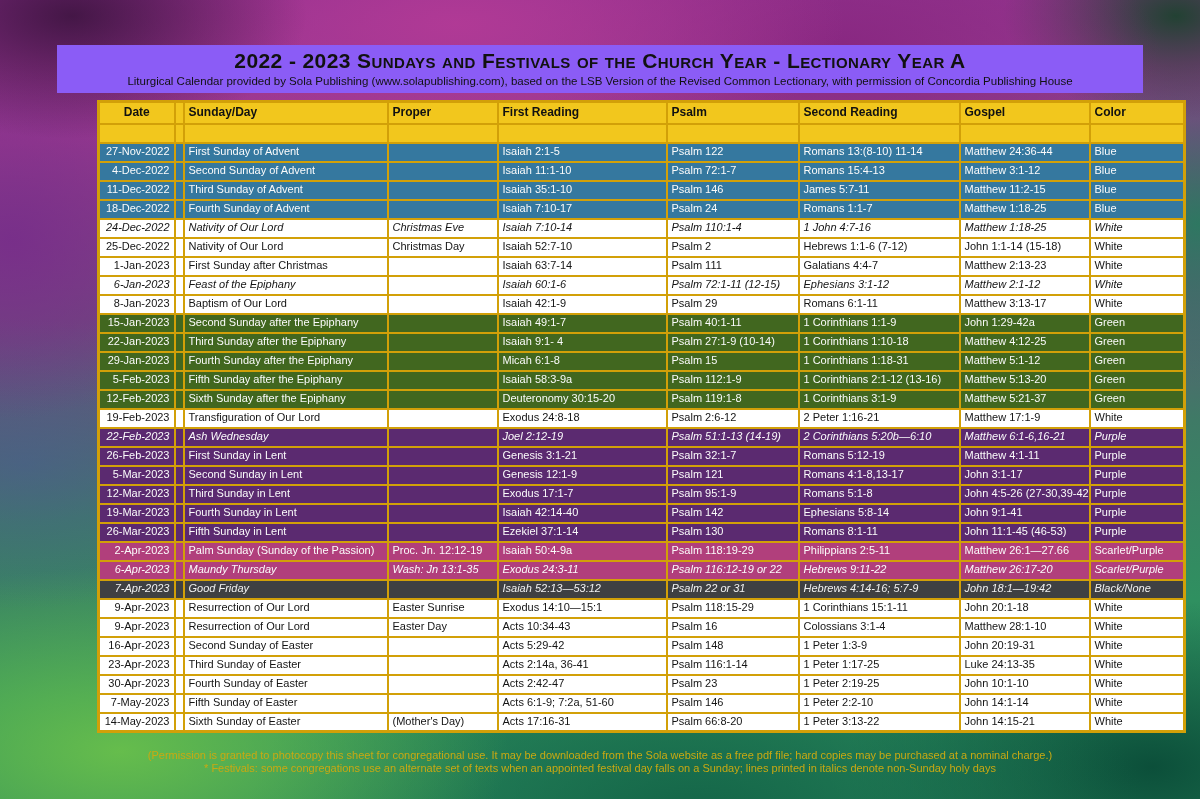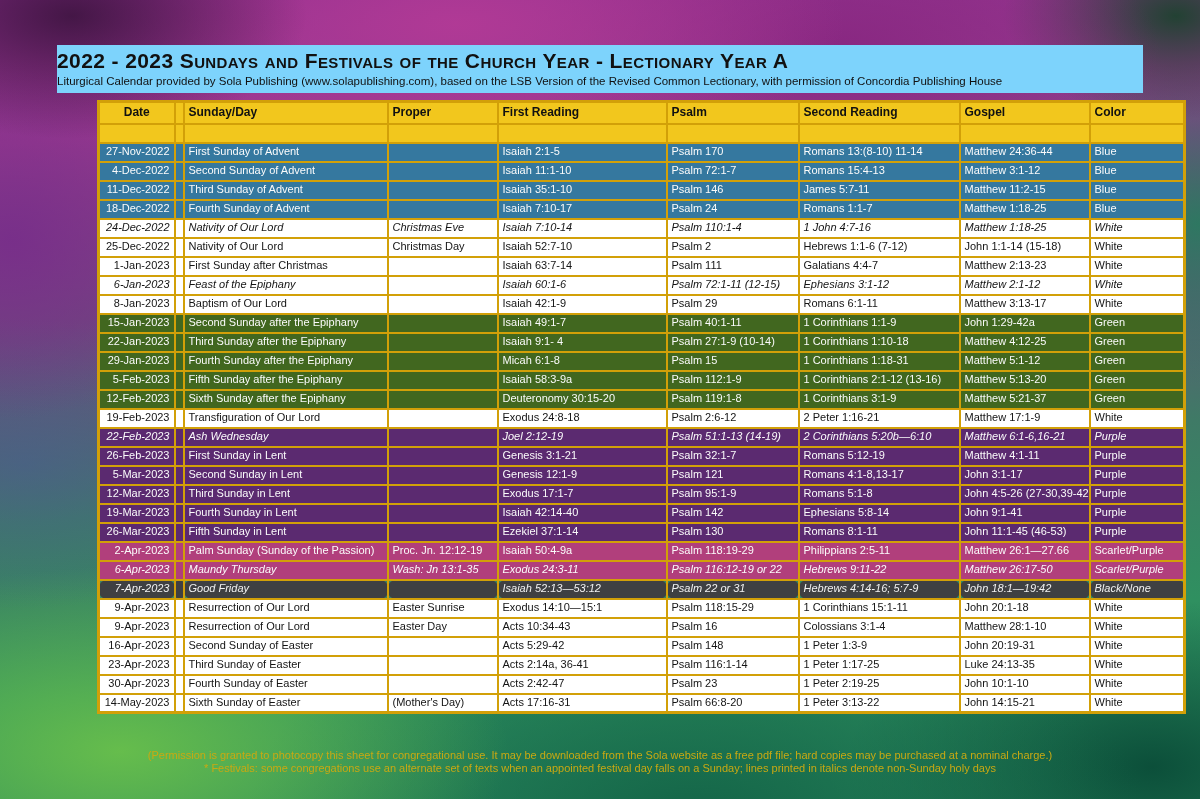--- a/index.html
+++ b/index.html
@@ -20,21 +20,21 @@
       radial-gradient(ellipse 24% 32% at 1% 30%, rgba(118,44,138,0.85), rgba(118,44,138,0) 70%),
       radial-gradient(ellipse 26% 28% at 100% 28%, rgba(34,128,92,0.85), rgba(34,128,92,0) 72%),
       radial-gradient(ellipse 30% 26% at 2% 58%, rgba(70,90,150,0.5), rgba(70,90,150,0) 70%),
       radial-gradient(ellipse 45% 32% at 10% 94%, rgba(108,194,74,0.9), rgba(108,194,74,0) 72%),
       radial-gradient(ellipse 50% 38% at 58% 102%, rgba(18,98,70,0.9), rgba(18,98,70,0) 75%),
       radial-gradient(ellipse 34% 28% at 96% 96%, rgba(10,76,56,0.95), rgba(10,76,56,0) 75%),
       linear-gradient(175deg, #8e2f8e 0%, #98398f 16%, #71477f 36%, #3f7a66 58%, #2f9060 78%, #27855c 100%);
   }
   .banner{
     position:absolute; left:57px; top:45px; width:1086px; height:48px;
-    background:#7dd3fc; padding-top:4px;
+    background:#8b5cf6; text-align:center; padding-top:4px;
   }
   .banner h1{
     font-size:21px; font-weight:bold; color:#111;
     font-variant:small-caps; letter-spacing:0.4px; line-height:1.1;
   }
   .banner p{ font-size:11.5px; color:#111; margin-top:3px; }
   .cal-wrap{ position:absolute; left:57px; top:100px; width:1086px;padding-left:40px; }
   table.cal{
     border-collapse:collapse; width:1086px; table-layout:fixed;
     border:3px solid var(--border-gold);
@@ -50,21 +50,21 @@
     font-weight:bold; font-size:12px; height:22px;
   }
   table.cal th.c-date{ text-align:center; }
   tr.spacer-row td{ background:var(--header-gold); height:6px; padding:0; }
   table.cal tbody tr{ height:19px; }
   td.c-date{ text-align:right; padding-right:5px; }
   tr.theme-blue td{ background:var(--blue); color:#fbfbfb; }
   tr.theme-green td{ background:var(--green); color:#fbfbfb; }
   tr.theme-purple td{ background:var(--purple); color:#fbfbfb;margin-left:32px; }
   tr.theme-scarlet td{ background:var(--scarlet); color:#fbfbfb; }
-  tr.theme-black td{ background:var(--black); color:#f2f2f2;border-radius:8px; }
+  tr.theme-black td{ background:var(--black); color:#f2f2f2; }
   tr.theme-white td{ background:#ffffff; color:#141414; }
   tr.italic td{ font-style:italic; }
   .footnote{
     position:absolute; left:0; width:1200px; text-align:center;
     color:var(--footnote); font-size:11px;
   }
   .footnote.l1{ top:762px; }
   .footnote.l2{ top:749px; }
 </style>
 </head>
@@ -112,21 +112,21 @@
           <td></td>
           <td></td>
           <td></td>
         </tr>
         <tr class="theme-blue">
           <td class="c-date">27-Nov-2022</td>
           <td></td>
           <td>First Sunday of Advent</td>
           <td></td>
           <td>Isaiah 2:1-5</td>
-          <td>Psalm 170</td>
+          <td>Psalm 122</td>
           <td>Romans 13:(8-10) 11-14</td>
           <td>Matthew 24:36-44</td>
           <td>Blue</td>
         </tr>
         <tr class="theme-blue">
           <td class="c-date">4-Dec-2022</td>
           <td></td>
           <td>Second Sunday of Advent</td>
           <td></td>
           <td>Isaiah 11:1-10</td>
@@ -356,21 +356,21 @@
           <td>Scarlet/Purple</td>
         </tr>
         <tr class="theme-scarlet italic">
           <td class="c-date">6-Apr-2023</td>
           <td></td>
           <td>Maundy Thursday</td>
           <td>Wash: Jn 13:1-35</td>
           <td>Exodus 24:3-11</td>
           <td>Psalm 116:12-19 or 22</td>
           <td>Hebrews 9:11-22</td>
-          <td>Matthew 26:17-50</td>
+          <td>Matthew 26:17-20</td>
           <td>Scarlet/Purple</td>
         </tr>
         <tr class="theme-black italic">
           <td class="c-date">7-Apr-2023</td>
           <td></td>
           <td>Good Friday</td>
           <td></td>
           <td>Isaiah 52:13—53:12</td>
           <td>Psalm 22 or 31</td>
           <td>Hebrews 4:14-16; 5:7-9</td>
@@ -423,20 +423,31 @@
         </tr>
         <tr class="theme-white">
           <td class="c-date">30-Apr-2023</td>
           <td></td>
           <td>Fourth Sunday of Easter</td>
           <td></td>
           <td>Acts 2:42-47</td>
           <td>Psalm 23</td>
           <td>1 Peter 2:19-25</td>
           <td>John 10:1-10</td>
+          <td>White</td>
+        </tr>
+        <tr class="theme-white">
+          <td class="c-date">7-May-2023</td>
+          <td></td>
+          <td>Fifth Sunday of Easter</td>
+          <td></td>
+          <td>Acts 6:1-9; 7:2a, 51-60</td>
+          <td>Psalm 146</td>
+          <td>1 Peter 2:2-10</td>
+          <td>John 14:1-14</td>
           <td>White</td>
         </tr>
         <tr class="theme-white">
           <td class="c-date">14-May-2023</td>
           <td></td>
           <td>Sixth Sunday of Easter</td>
           <td>(Mother's Day)</td>
           <td>Acts 17:16-31</td>
           <td>Psalm 66:8-20</td>
           <td>1 Peter 3:13-22</td>

